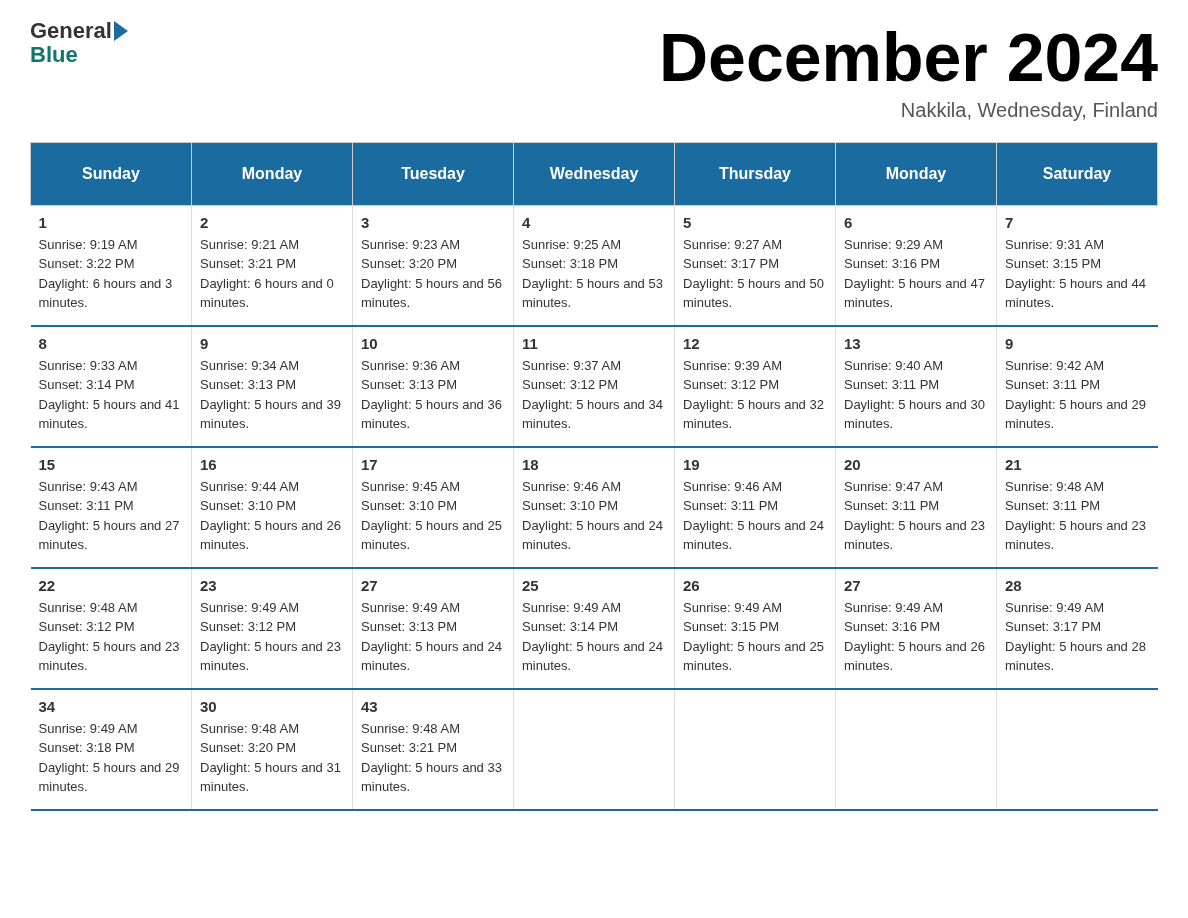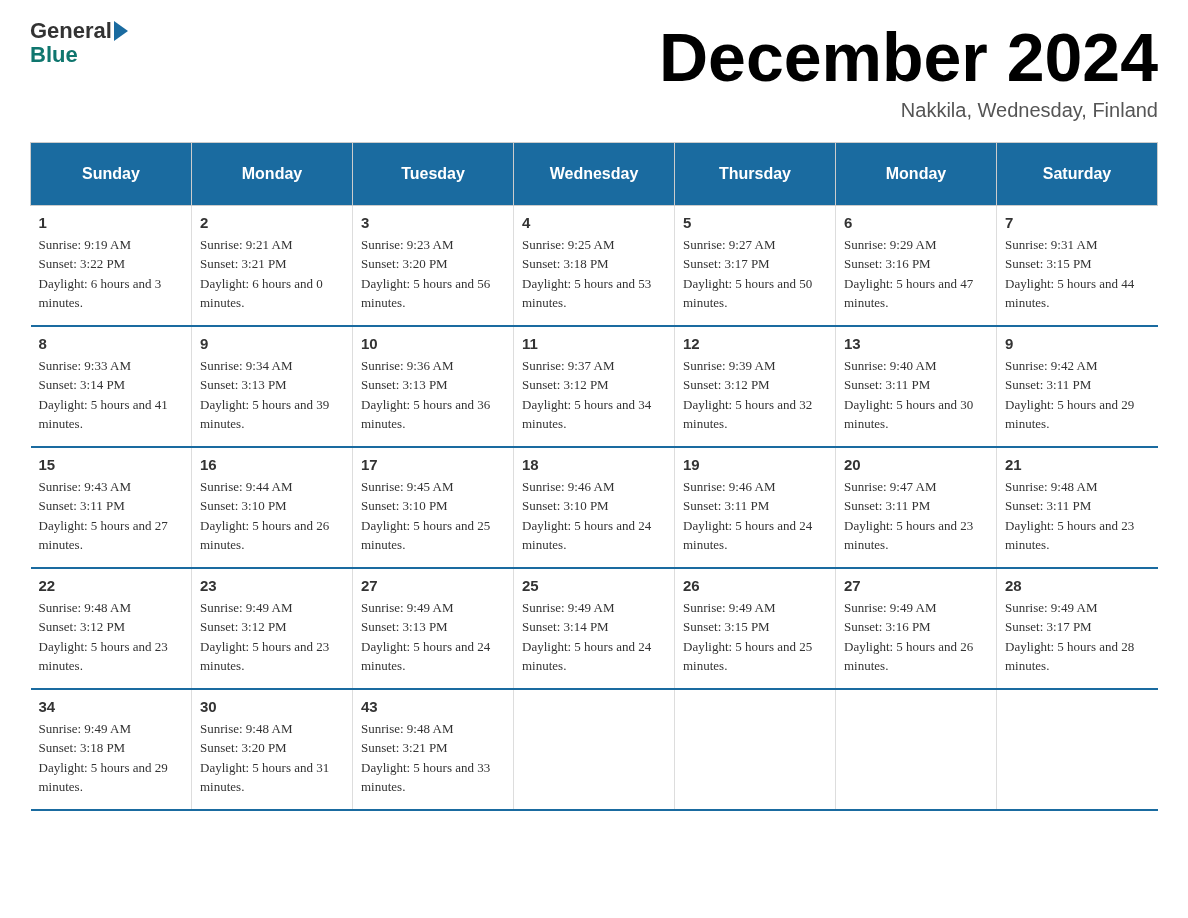--- a/index.html
+++ b/index.html
@@ -88,21 +88,20 @@
     .day-number {
       font-size: 15px;
       font-weight: bold;
       display: block;
       margin-bottom: 4px;
     }
     .day-info {
       font-size: 13px;
       line-height: 1.5;
       color: #333;
-      font-family: Liberation Serif, serif;
     }
     td.empty { background: #fff; }
   </style>
 </head>
 <body>
 
 <div class="header-area">
   <div class="logo">
     <div class="logo-text">
       <span class="logo-general">General</span>

